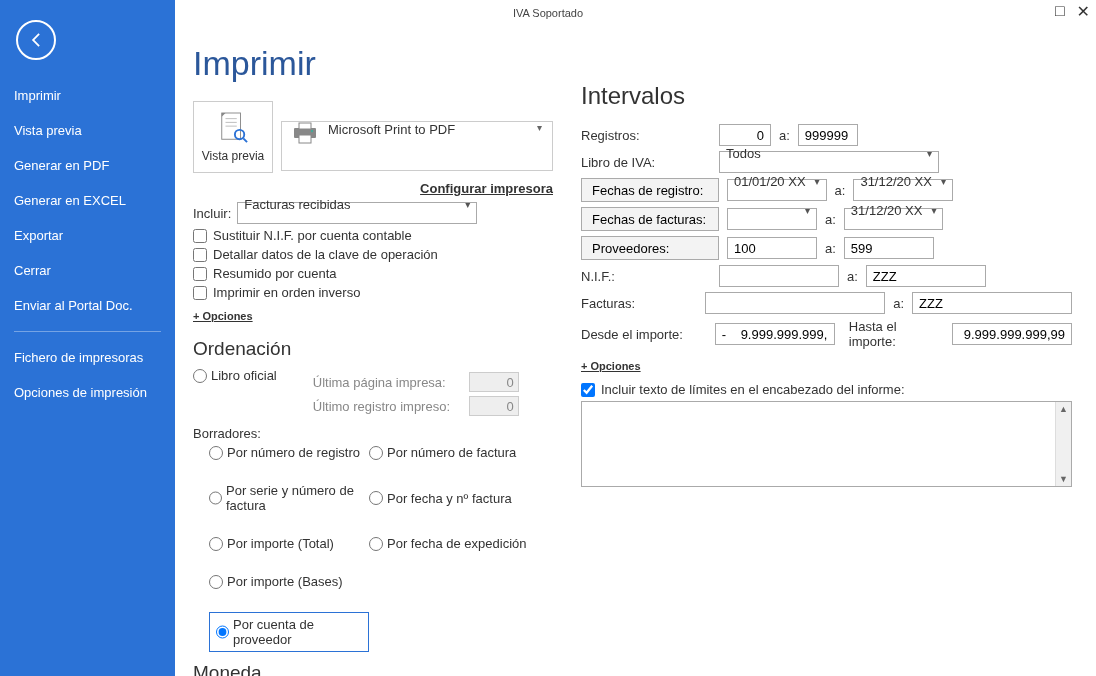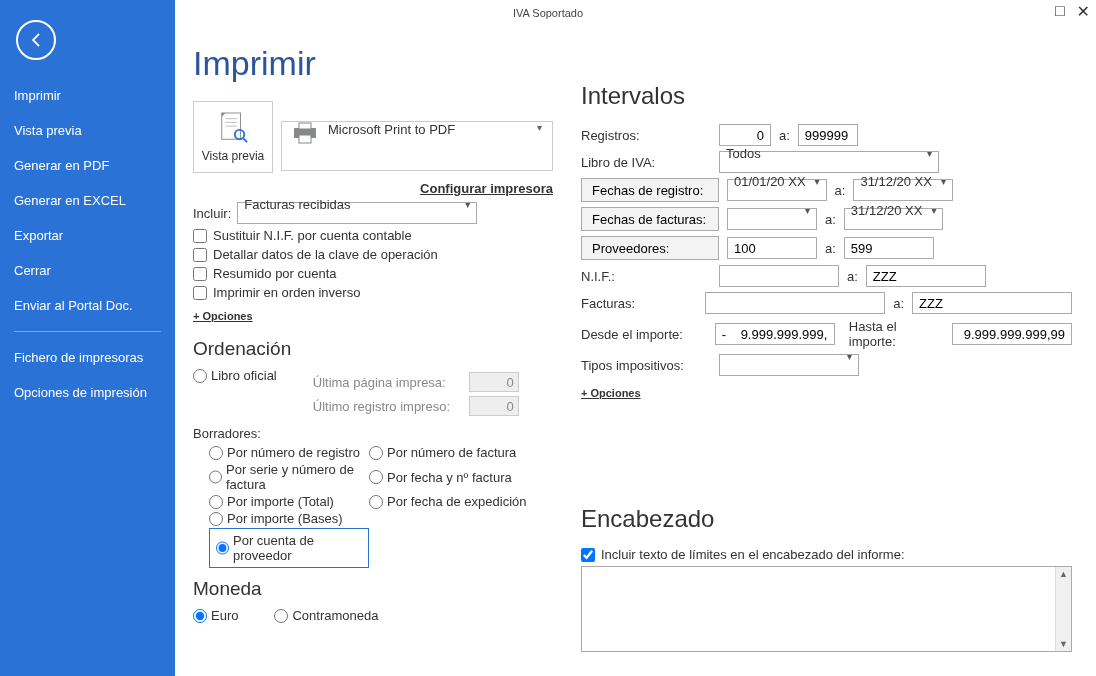--- a/index.html
+++ b/index.html
@@ -37,21 +37,21 @@
 .select { border: 1px solid #aaa; height: 22px; padding: 0 20px 17px 6px; background: #fff; position: relative; cursor: pointer; display: inline-flex; align-items: center; min-width: 140px; font-size: 13px; }
 .select::after { content: "▾"; position: absolute; right: 6px; font-size: 10px; color: #555; }
 input[type=checkbox] { width: 14px; height: 14px; cursor: pointer; }
 input[type=radio] { width: 14px; height: 14px; cursor: pointer; }
 .link-opt { font-weight: bold; text-decoration: underline; cursor: pointer; font-size: 11px; margin: 6px 0; display: inline-block; }
 
 .disabled { color: #888; }
 .ro-input { border: 1px solid #ccc; background: #eee; width: 50px; height: 20px; text-align: right; padding: 0 4px; color: #888; font-size: 13px; }
 
 .radio-item { display: inline-flex; align-items: center; gap: 4px; font-size: 13px; cursor: pointer; }
-.radio-grid { display: grid; grid-template-columns: 160px auto; row-gap: 2px; margin-left: 16px; margin-top: 4px; }
+.radio-grid { display: grid; grid-template-columns: 160px auto; row-gap: 23px; margin-left: 16px; margin-top: 4px; }
 .radio-selected { border: 1px solid #2b72d6; padding: 4px 6px; display: inline-flex; align-items: center; gap: 4px; }
 
 .field-row { display: flex; align-items: center; gap: 8px; margin: 5px 0; font-size: 13px; }
 .field-row .lbl { width: 130px; }
 .txt { border: 1px solid #aaa; height: 22px; padding: 0 6px; font-size: 13px; background: #fff; }
 .txt.r { text-align: right; }
 .btn-field { border: 1px solid #aaa; background: #f3f3f3; height: 24px; padding: 9px 10px; cursor: pointer; font-size: 13px; display: inline-flex; align-items: center; min-width: 138px; }
 .a-lbl { font-size: 13px; }
 
 .header-box { border: 1px solid #aaa; width: 100%; height: 86px; position: relative; }
@@ -270,30 +270,23 @@
       <input class="txt" style="width: 160px;" value="ZZZ">
     </div>
 
     <div class="field-row">
       <span class="lbl">Desde el importe:</span>
       <input class="txt r" style="width: 120px;" value="-    9.999.999.999,99">
       <span style="margin-left:6px">Hasta el importe:</span>
       <input class="txt r" style="width: 120px;" value="9.999.999.999,99">
     </div>
 
-    <div class="field-row">
-      <span class="lbl">Tipos impositivos:</span>
-      <div class="select" style="min-width:140px">
-          <span></span>
-        </div>
-    </div>
 
     <span class="link-opt">+ Opciones</span>
 
-    <h2 style="margin-top:100px">Encabezado</h2>
     <div class="row">
         <input type="checkbox" checked="" style="">
         <label>Incluir texto de límites en el encabezado del informe:</label>
       </div>
     <div class="header-box">
       <textarea value="" style=""></textarea>
       <div class="scroll-track">
         <span>▲</span>
         <span>▼</span>
       </div>

